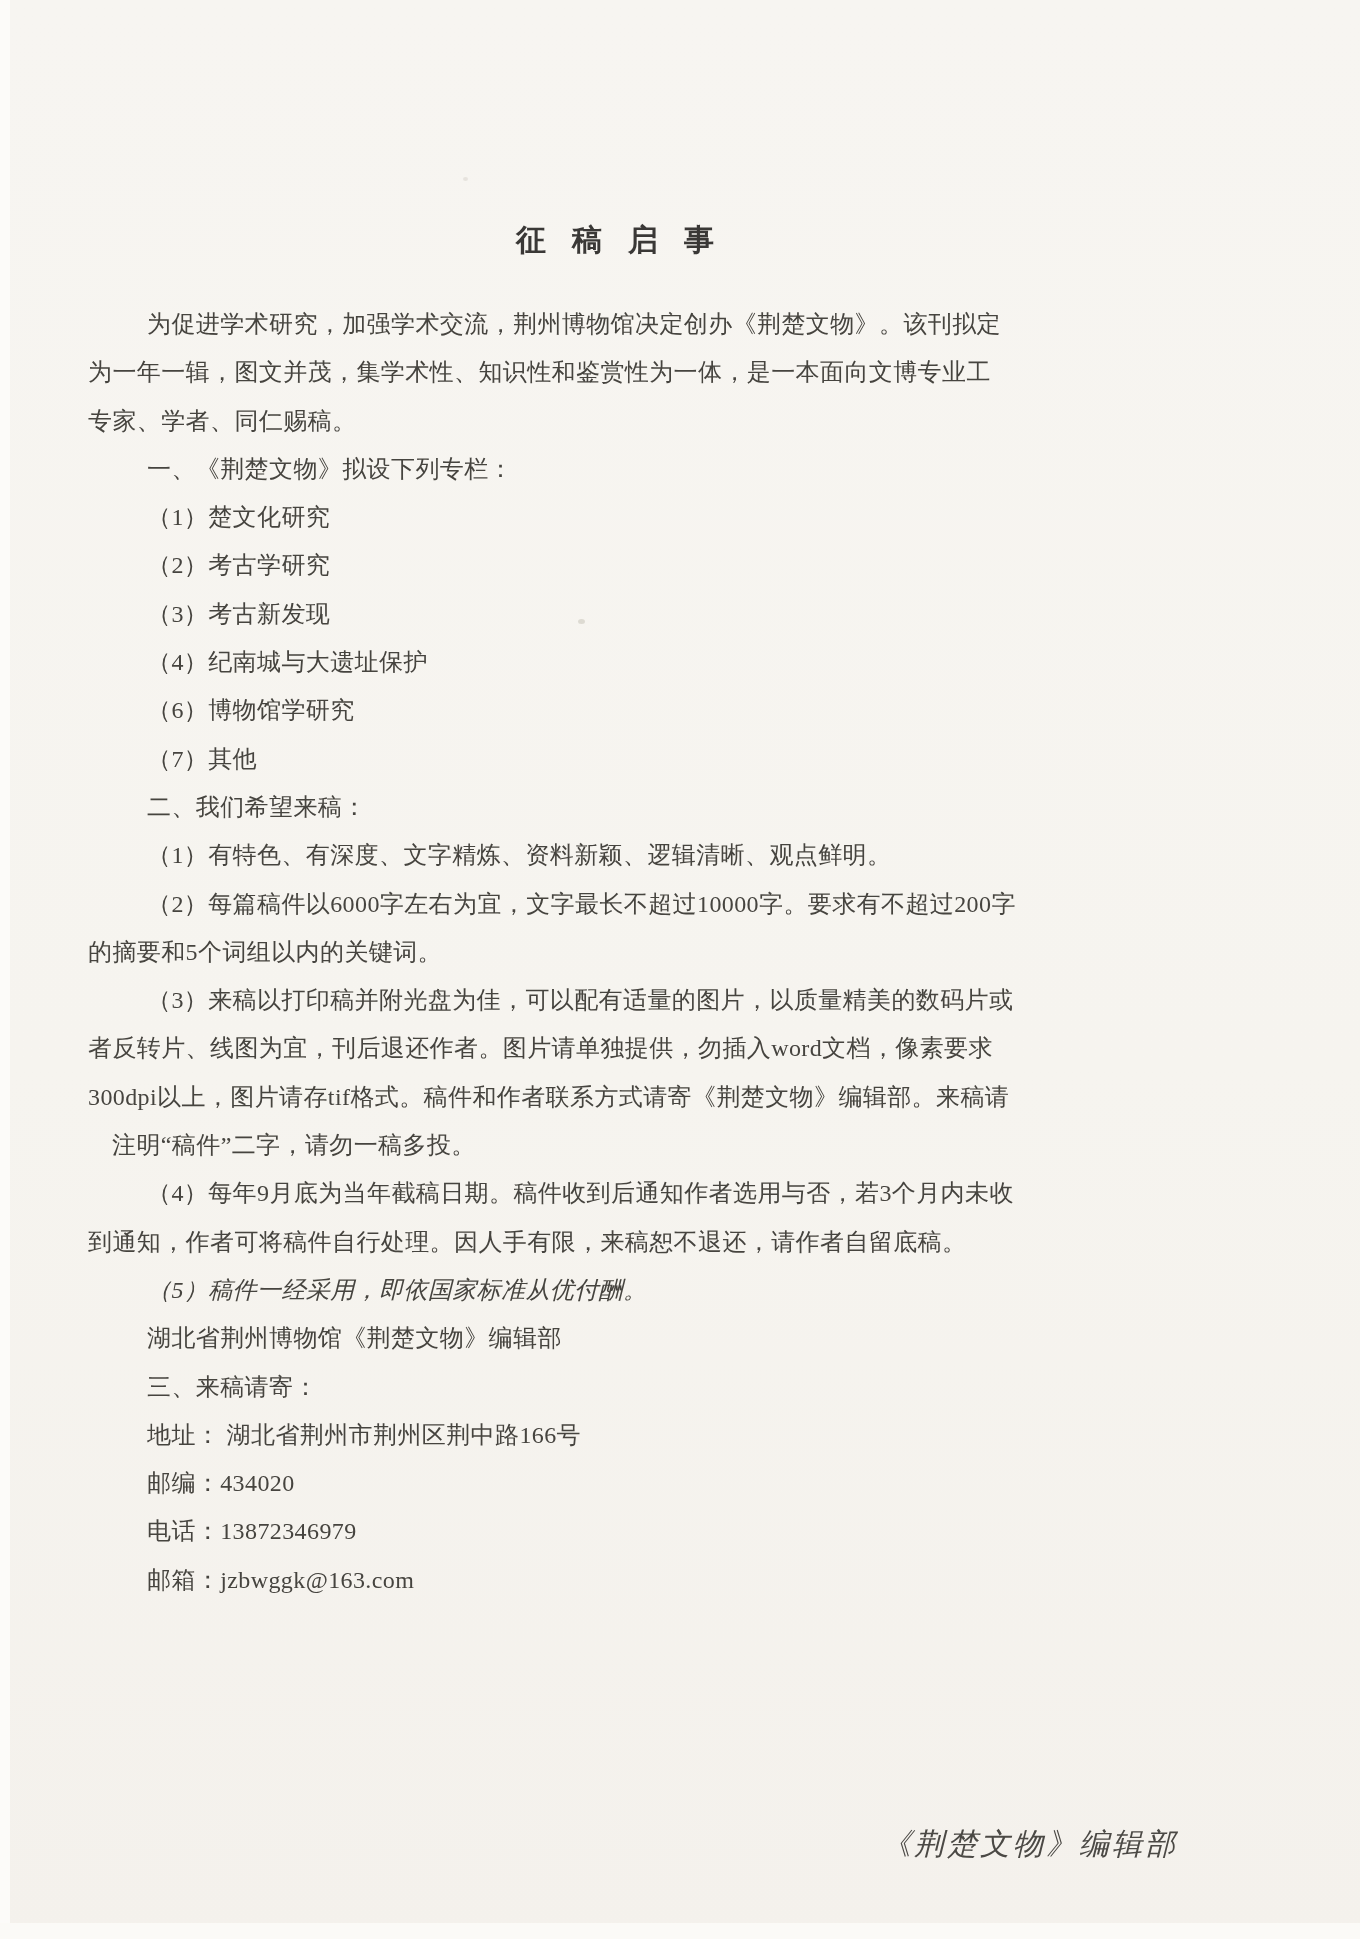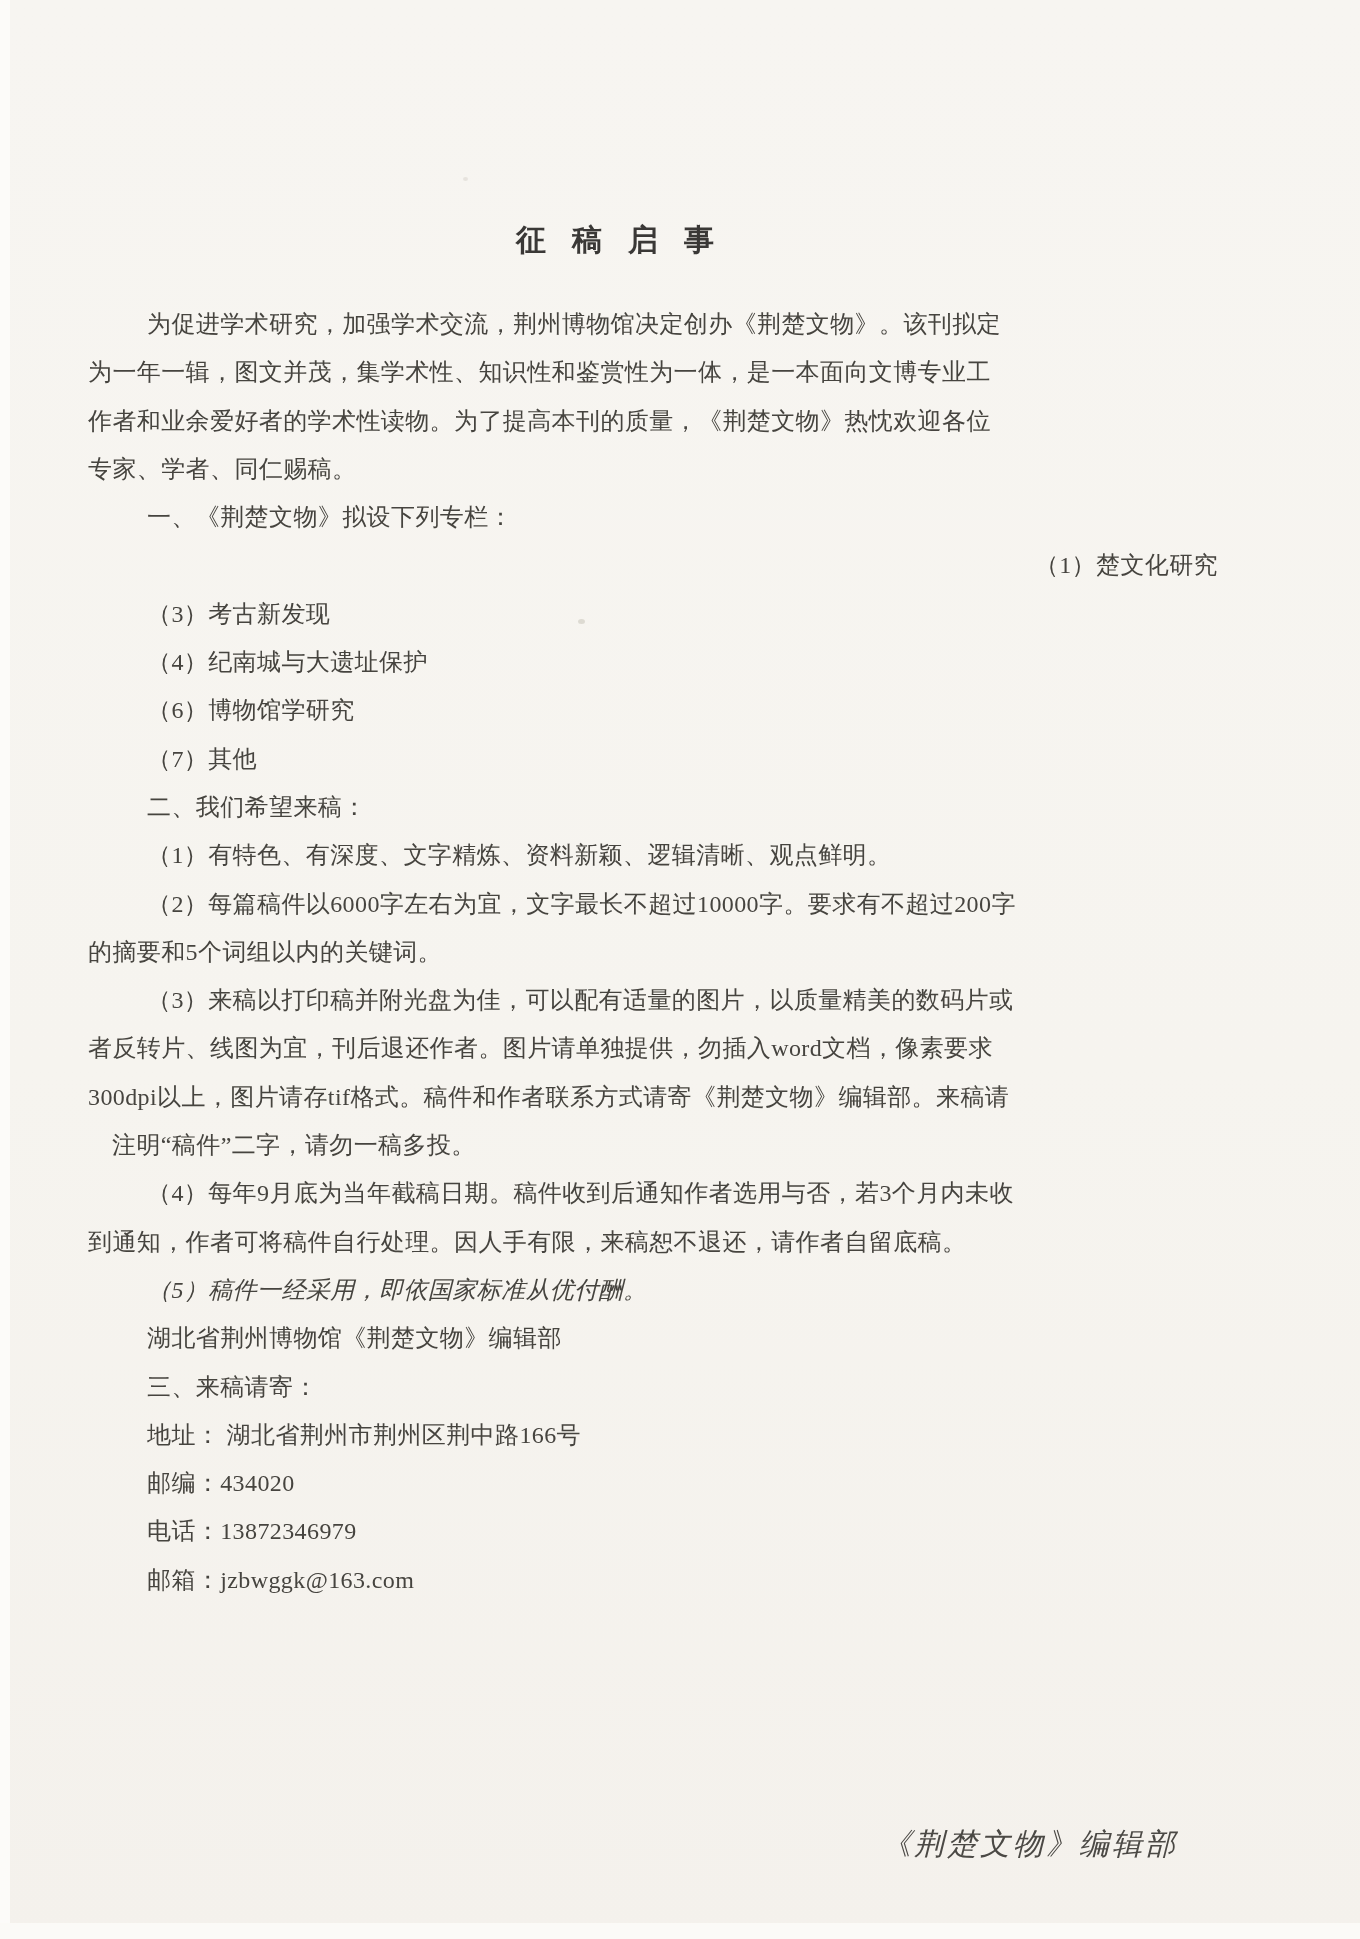--- a/index.html
+++ b/index.html
@@ -57,24 +57,24 @@
   <div class="edge-left"></div>
   <div class="edge-bottom"></div>
   <div class="speck speck1"></div>
   <div class="speck speck2"></div>
 
   <h1 class="doc-title" style="color: rgb(58, 56, 54);">征稿启事</h1>
 
   <main class="doc-body">
       <div class="line ind" style="color: rgb(70, 68, 63);">为促进学术研究，加强学术交流，荆州博物馆决定创办《荆楚文物》。该刊拟定</div>
       <div class="line" style="color: rgb(70, 68, 63);">为一年一辑，图文并茂，集学术性、知识性和鉴赏性为一体，是一本面向文博专业工</div>
-      <div class="line" style="color: rgb(70, 68, 63);">作者和业余爱好者的学术性读物。为了提高本刊的质量，《荆楚文物》热忱欢迎各位</div>
       <div class="line" style="color: rgb(70, 68, 63);">专家、学者、同仁赐稿。</div>
       <div class="line ind" style="color: rgb(70, 68, 63);">一、《荆楚文物》拟设下列专栏：</div>
-      <div class="line ind" style="color: rgb(70, 68, 63); text-align: right;">（1）楚文化研究</div>
+      <div class="line ind" style="color: rgb(70, 68, 63);">（1）楚文化研究</div>
+      <div class="line ind" style="color: rgb(70, 68, 63);">（2）考古学研究</div>
       <div class="line ind" style="color: rgb(70, 68, 63);">（3）考古新发现</div>
       <div class="line ind" style="color: rgb(70, 68, 63);">（4）纪南城与大遗址保护</div>
       <div class="line ind" style="color: rgb(70, 68, 63);">（6）博物馆学研究</div>
       <div class="line ind" style="color: rgb(70, 68, 63);">（7）其他</div>
       <div class="line ind" style="color: rgb(70, 68, 63);">二、我们希望来稿：</div>
       <div class="line ind" style="color: rgb(70, 68, 63);">（1）有特色、有深度、文字精炼、资料新颖、逻辑清晰、观点鲜明。</div>
       <div class="line ind" style="color: rgb(70, 68, 63);">（2）每篇稿件以6000字左右为宜，文字最长不超过10000字。要求有不超过200字</div>
       <div class="line" style="color: rgb(70, 68, 63);">的摘要和5个词组以内的关键词。</div>
       <div class="line ind" style="color: rgb(70, 68, 63);">（3）来稿以打印稿并附光盘为佳，可以配有适量的图片，以质量精美的数码片或</div>
       <div class="line" style="color: rgb(70, 68, 63);">者反转片、线图为宜，刊后退还作者。图片请单独提供，勿插入word文档，像素要求</div>

